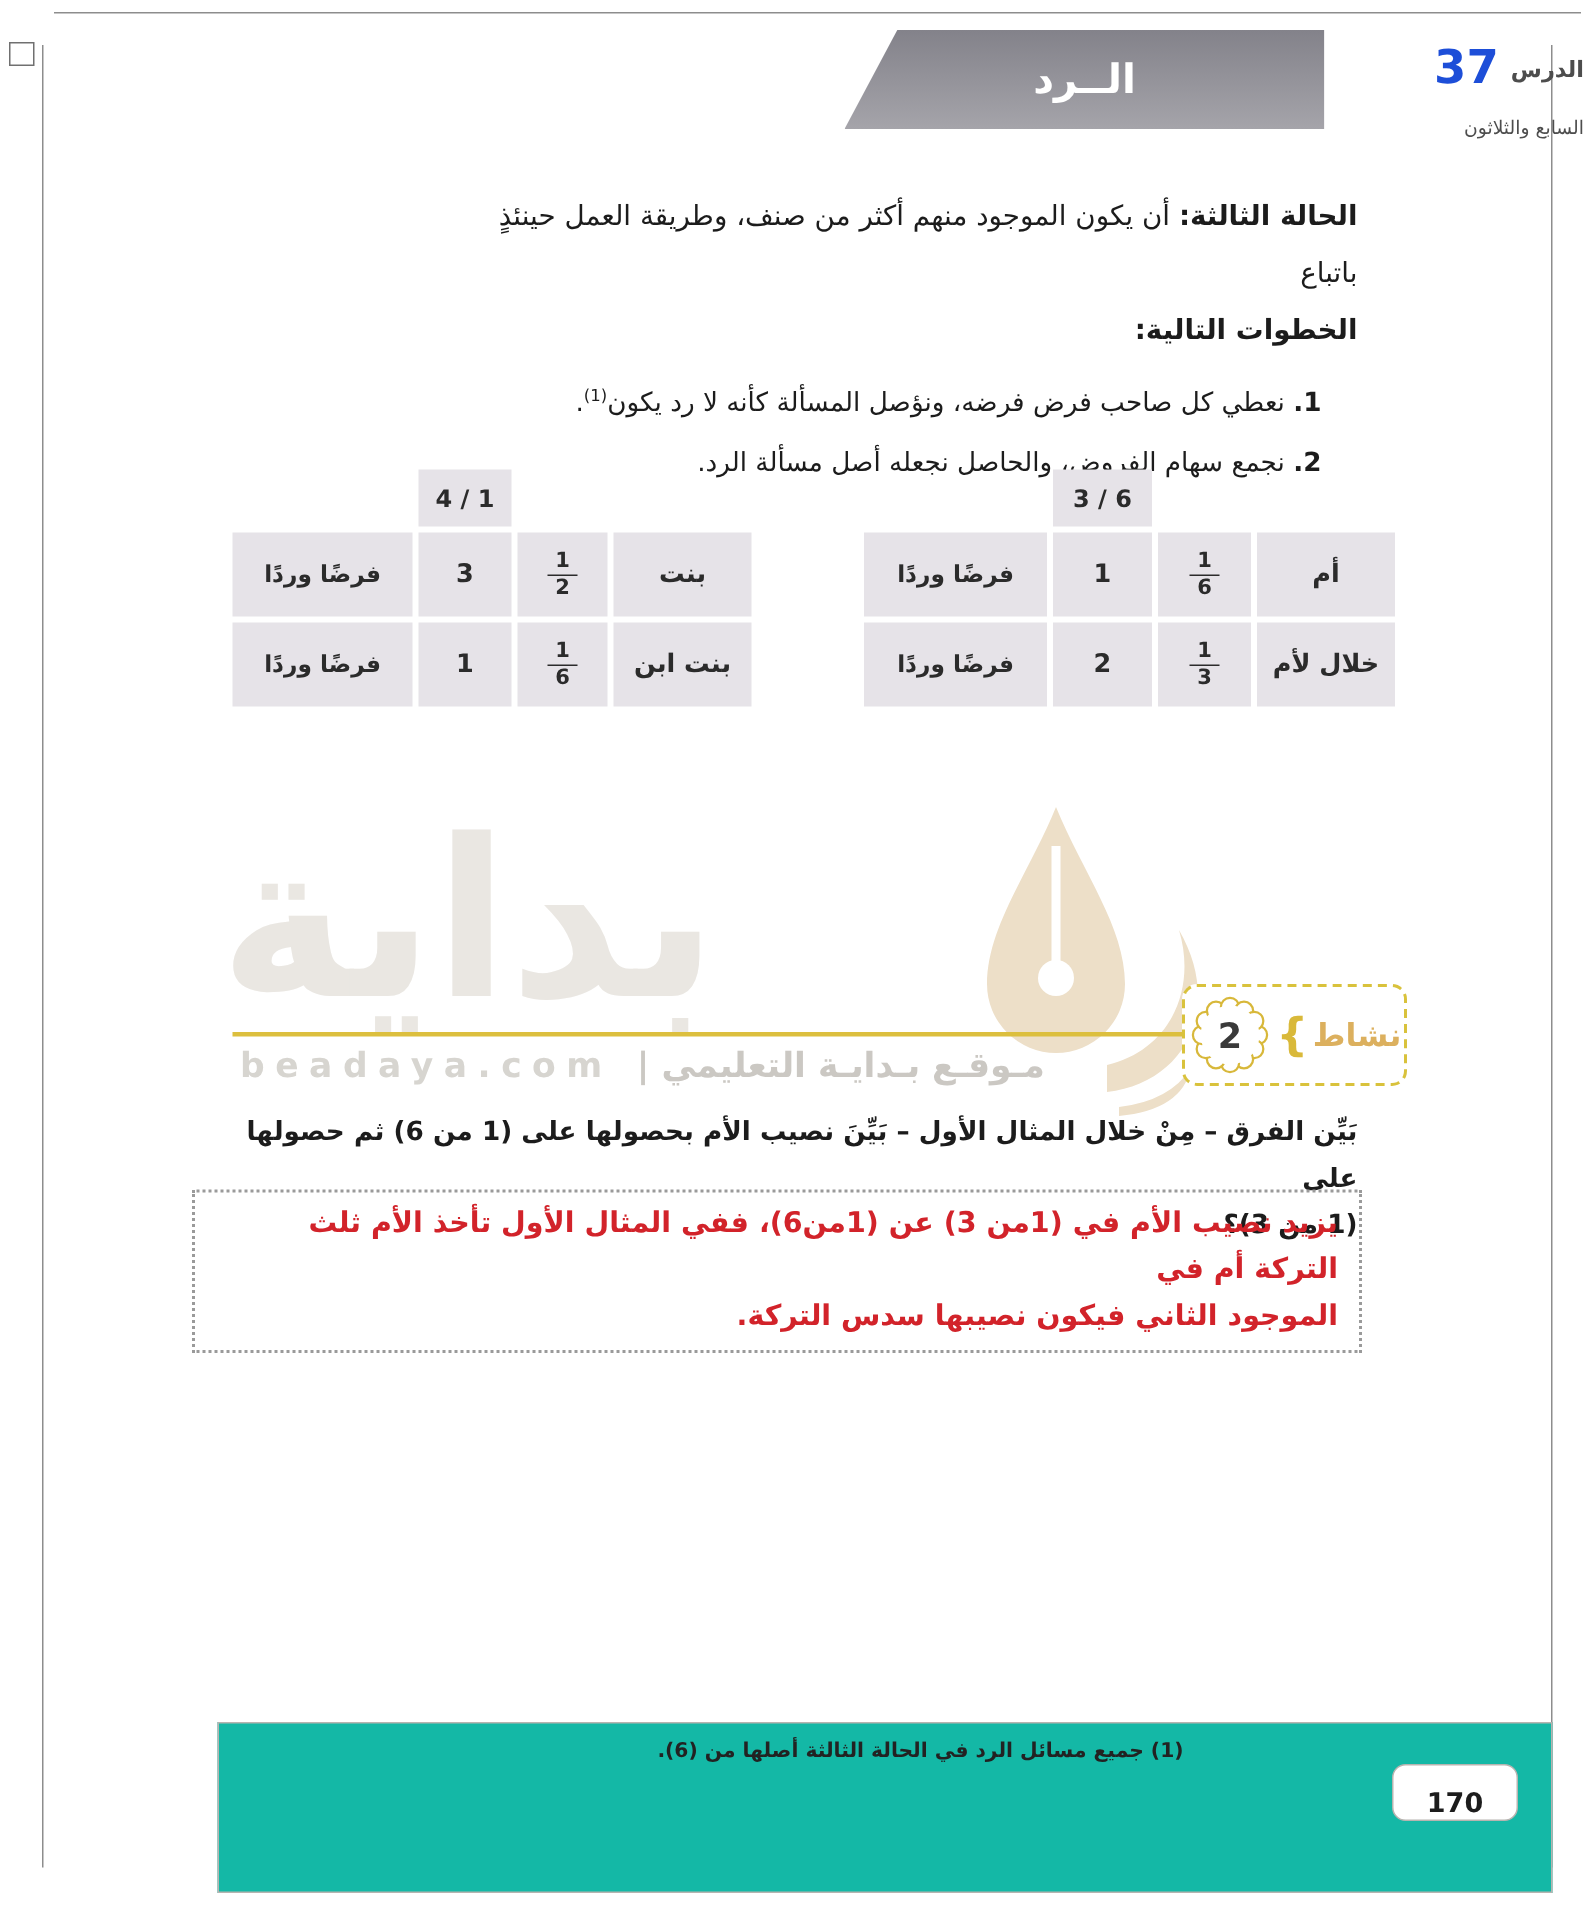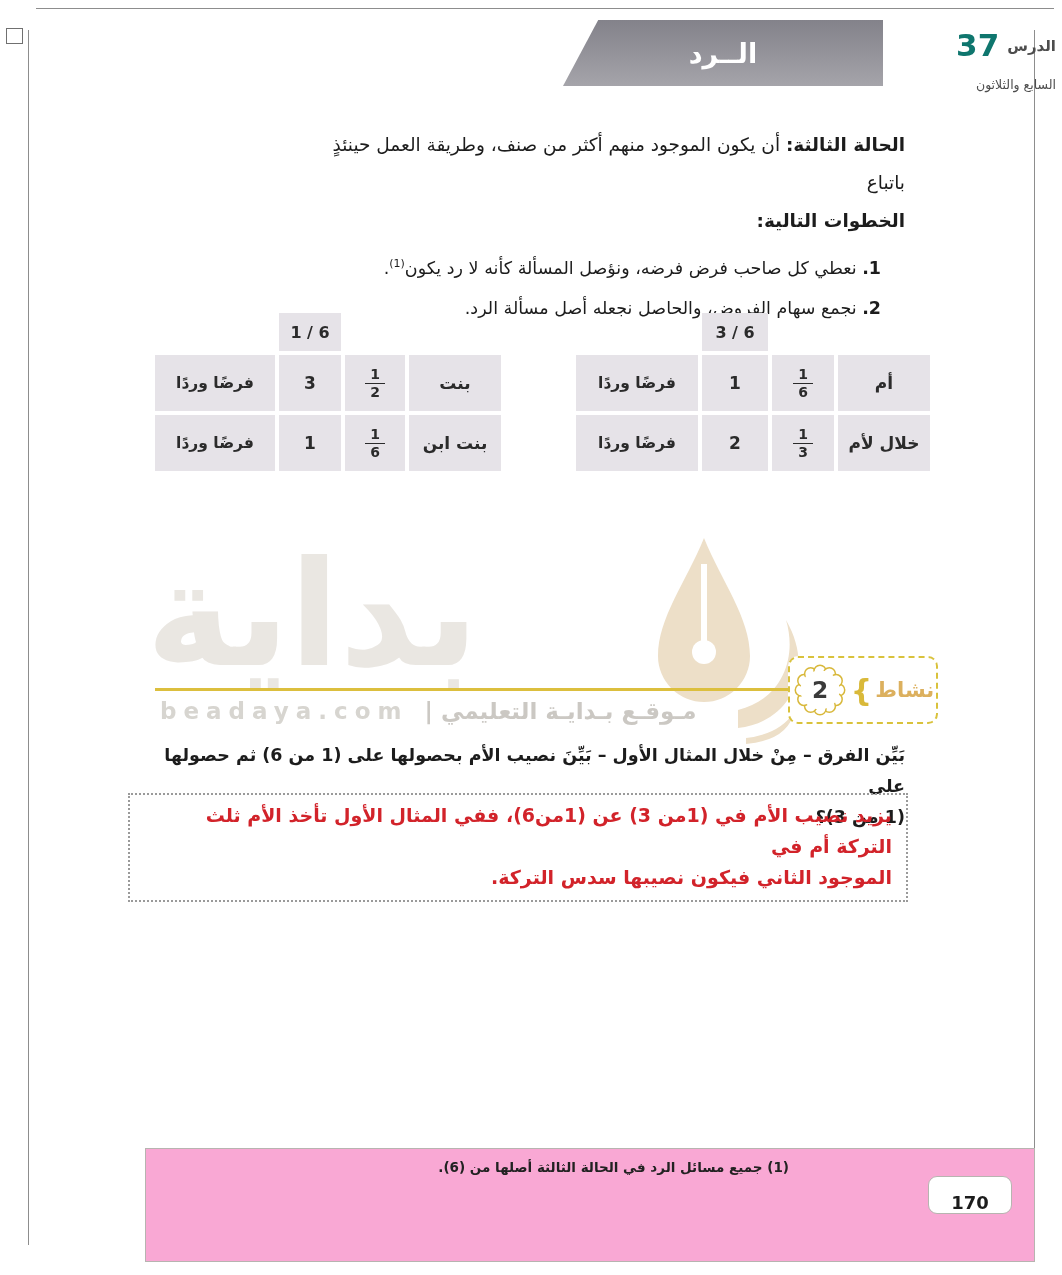--- a/index.html
+++ b/index.html
@@ -14,21 +14,21 @@
   
   .banner { position:absolute; left:563px; top:20px; width:320px; height:66px;
     background:linear-gradient(180deg,#83828a,#a5a4aa);
     clip-path:polygon(11% 0, 100% 0, 100% 100%, 0 100%);
     display:flex; align-items:center; justify-content:center; }
   .banner-title { color:#ffffff; font-size:27px; font-weight:bold; letter-spacing:1px; }
 
   .lesson { position:absolute; left:908px; top:30px; width:148px; color:#4d4d4d; }
   .lesson-row { display:flex; align-items:center; justify-content:flex-start; gap:8px; }
   .lesson-label { font-size:15px; font-weight:bold; color:#4d4d4d; }
-  .lesson-number { font-size:31px; font-weight:bold; color:#0f766e; line-height:1; }
+  .lesson-number { font-size:31px; font-weight:bold; color:#1d4ed8; line-height:1; }
   .lesson-name { font-size:12.5px; color:#4d4d4d; margin-top:16px; text-align:right; }
 
   
   .intro { position:absolute; right:157px; top:126px; width:580px; font-size:18.5px;
     color:#1c1c1c; line-height:38px; text-align:right; z-index:1; }
   .b { font-weight:bold; }
   .steps { margin-top:4px; padding-right:24px; font-size:17.5px; line-height:40px; }
   .step-num { font-weight:bold; }
   .fn-sup { font-size:11px; vertical-align:super; }
 
@@ -66,21 +66,21 @@
 
   .question { position:absolute; right:157px; top:740px; width:760px; font-size:17.5px;
     font-weight:bold; color:#1c1c1c; line-height:31px; text-align:right; z-index:1; }
 
   .answer { position:absolute; left:128px; top:793px; width:780px; border:2px dotted #9a9a9a;
     padding:5px 14px 7px; color:#d2232a; font-weight:bold; font-size:19px; line-height:31px;
     text-align:right; background:transparent; z-index:1; }
 
   
   .footer-box { position:absolute; left:145px; top:1148px; width:890px; height:114px;
-    border:1px solid #b7b4b0; background:#f9a8d4; z-index:1; }
+    border:1px solid #b7b4b0; background:#14b8a6; z-index:1; }
   .footnote { position:absolute; right:245px; top:10px; font-size:13.5px; font-weight:bold; color:#222; }
   .page-num { position:absolute; left:928px; top:1176px; width:84px; height:38px;
     border:1.5px solid #b7b4b0; border-radius:9px; background:#fff;
     display:flex; align-items:flex-end; justify-content:center;
     font-size:18px; font-weight:bold; color:#1c1c1c; z-index:2; }
 </style>
 </head>
 <body>
 
 <div class="page">
@@ -148,21 +148,21 @@
       <span class="frac">
           <span class="num">1</span>
           <span class="den">3</span>
         </span>
     </div>
     <div class="cell col3 row2">2</div>
     <div class="cell col4 row2 note-cell">فرضًا وردًا</div>
   </div>
 
   <div class="itable t-second">
-    <div class="cell head">1 / 6</div>
+    <div class="cell head">4 / 1</div>
     <div class="cell col1 row1">بنت</div>
     <div class="cell col2 row1">
       <span class="frac">
           <span class="num">1</span>
           <span class="den">2</span>
         </span>
     </div>
     <div class="cell col3 row1">3</div>
     <div class="cell col4 row1 note-cell">فرضًا وردًا</div>
     <div class="cell col1 row2">بنت ابن</div>

